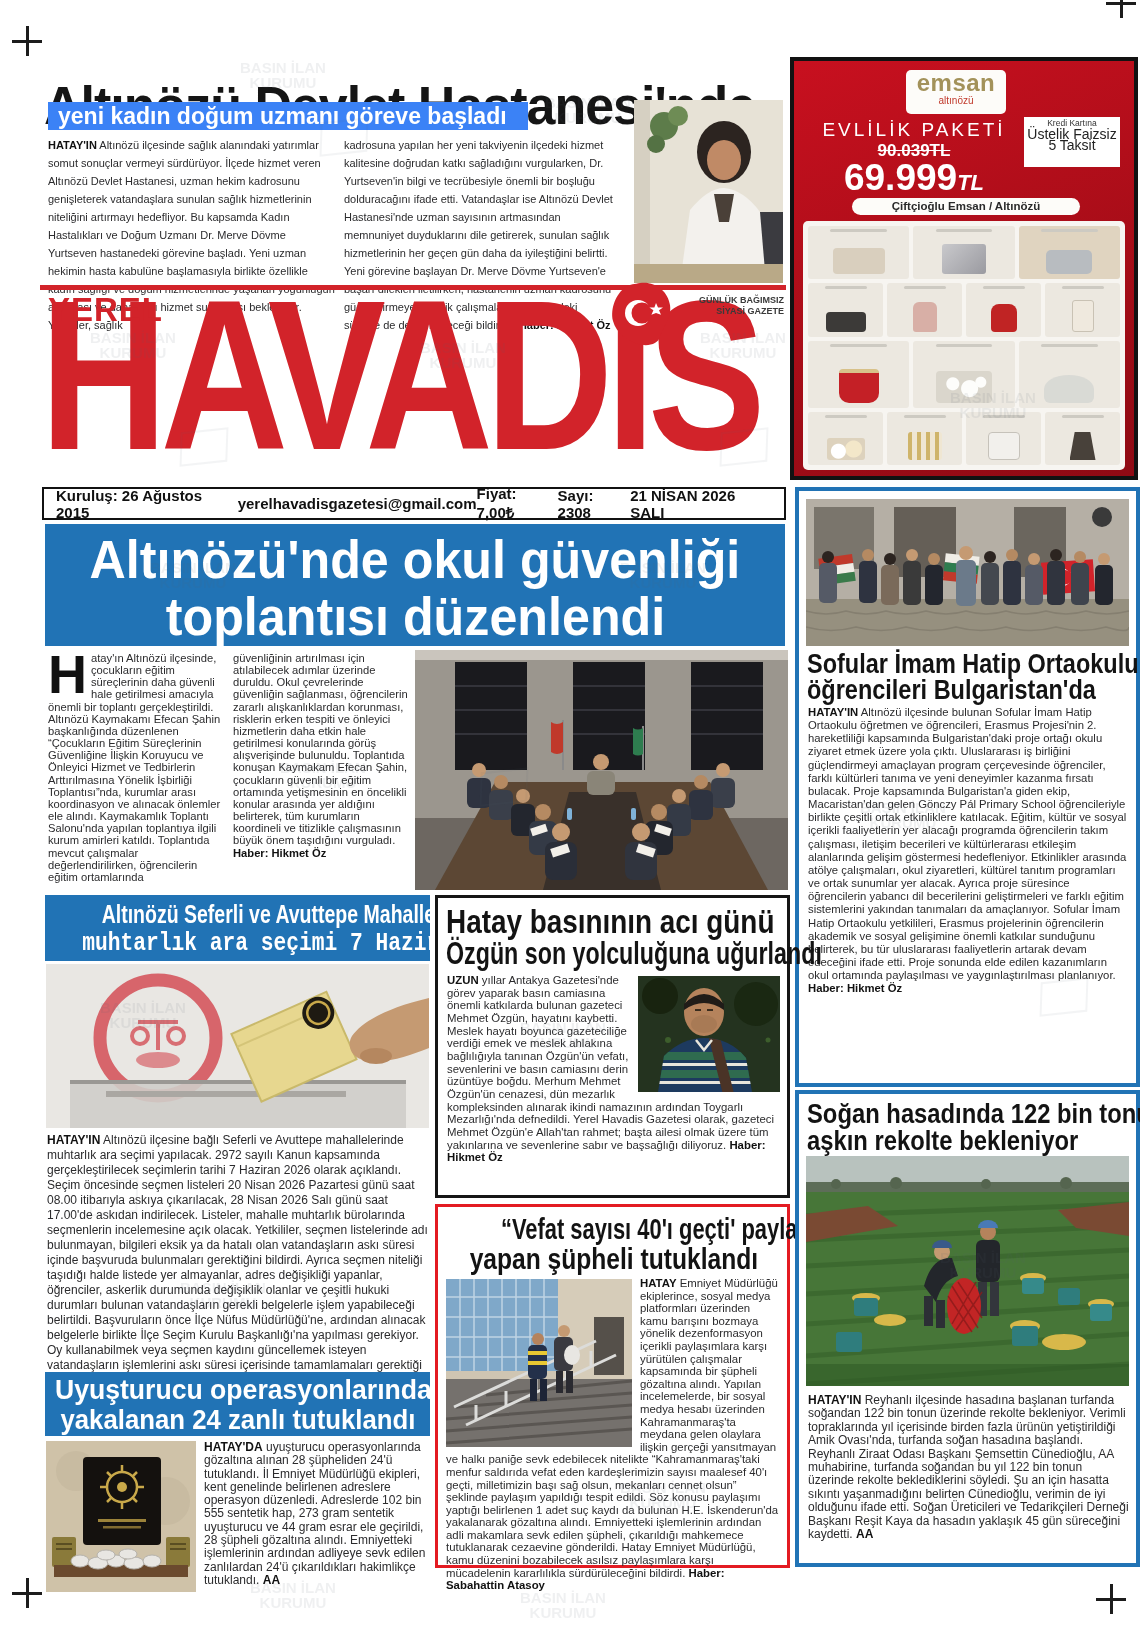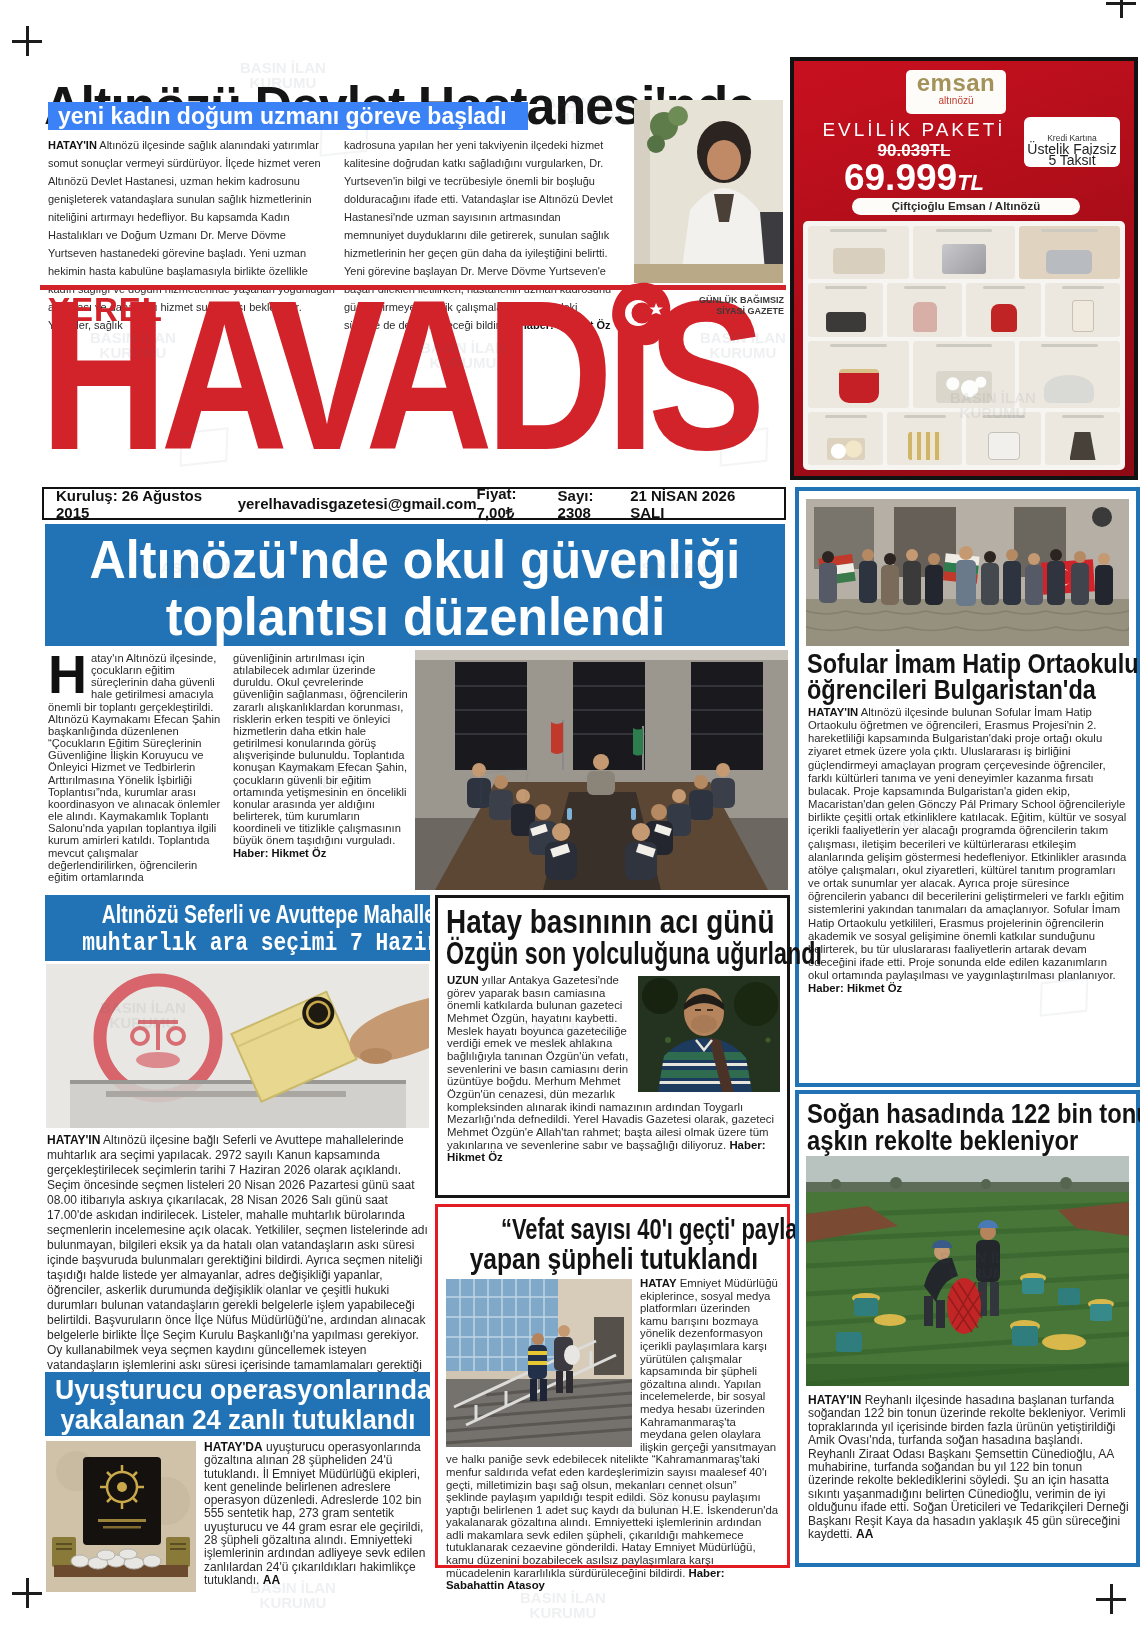--- a/index.html
+++ b/index.html
@@ -29,22 +29,22 @@
           background:linear-gradient(160deg,#c8101f 0%,#a80d18 55%,#8f0a14 100%);}
   .ad-logo{position:absolute;left:112px;top:9px;width:100px;height:44px;background:#fdfcf9;border-radius:5px;text-align:center;}
   .ad-brand{font-weight:bold;font-size:24px;color:#a3925a;line-height:26px;letter-spacing:.5px;}
   .ad-brand-sub{font-size:10px;color:#c0392b;line-height:10px;}
   .ad-title{position:absolute;left:0;top:58px;width:240px;text-align:center;color:#fff;
             font-size:19px;letter-spacing:3px;font-weight:normal;}
   .ad-old{position:absolute;left:0;top:80px;width:240px;text-align:center;color:#fff;font-weight:bold;
           font-size:17px;text-decoration:line-through;}
   .ad-price{position:absolute;left:0;top:96px;width:240px;text-align:center;color:#fff;font-weight:bold;font-size:37px;}
   .ad-price .tl{font-size:22px;font-style:italic;}
-  .ad-bubble{position:absolute;right:14px;top:56px;width:96px;height:50px;background:#fff;border-radius:6px;
-             text-align:center;color:#333;font-size:8.5px;line-height:11px;padding-top:16px;box-sizing:border-box;}
+  .ad-bubble{position:absolute;right:14px;top:56px;width:96px;height:50px;background:#fff;border-radius:0;
+             text-align:center;color:#333;font-size:8.5px;line-height:11px;padding-top:1px;box-sizing:border-box;}
   .ad-bubble .b{font-weight:normal;font-size:14px;color:#222;}
   .ad-dealer{position:absolute;left:58px;top:137px;width:228px;height:17px;background:#fdfcf9;border-radius:9px;
              text-align:center;font-weight:bold;font-size:11.5px;line-height:17px;color:#2a2a2a;}
   .ad-products{position:absolute;left:9px;top:160px;width:322px;height:249px;background:#f7f5f1;border-radius:5px;
                padding:5px;box-sizing:border-box;display:flex;flex-direction:column;gap:4px;}
   .prow{display:flex;gap:4px;flex:1;}
   .cell{flex:1;background:#ece8e0;border-radius:3px;position:relative;overflow:hidden;}
   .cell .cap{position:absolute;top:3px;left:22%;width:56%;height:3px;background:#cdcac2;border-radius:2px;}
   .cell .bl{position:absolute;bottom:5px;left:50%;transform:translateX(-50%);}
   

